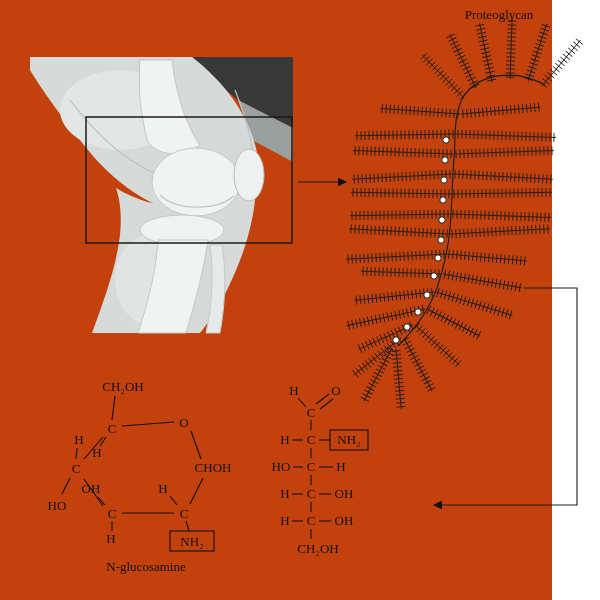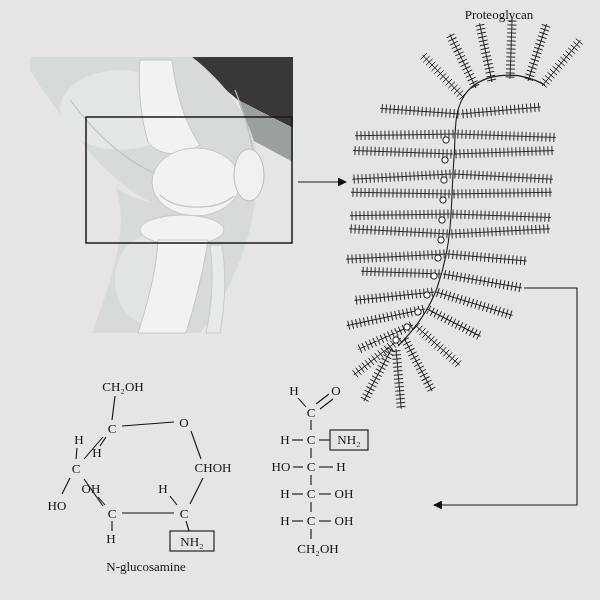--- a/index.html
+++ b/index.html
@@ -1,18 +1,18 @@
 <!DOCTYPE html>
 <html><head>
 <meta charset="utf-8">
 <style>
   html,body{margin:0;padding:0;background:#ffffff;}
   body{width:600px;height:600px;overflow:hidden;
        font-family:"Liberation Serif","DejaVu Serif",serif;}
-  .canvas{width:600px;height:600px;position:relative;background:#e5e5e5;}
+  .canvas{width:552px;height:600px;position:relative;background:#c2410c;}
   svg{display:block;}
   text{fill:#111;font-family:"Liberation Serif","DejaVu Serif",serif;}
   .lbl{font-size:13px;}
   .chem{font-size:13px;}
   .bone{fill:#f0f3f2;stroke:#c2c8c6;stroke-width:1;}
   .flesh{fill:#d6dad9;}
   .structline{stroke:#1c1c1c;stroke-width:1.1;fill:none;}
   .bond{stroke:#111;stroke-width:1.1;}
   .bristle{stroke:#1c1c1c;stroke-width:0.9;fill:none;}
 </style>

